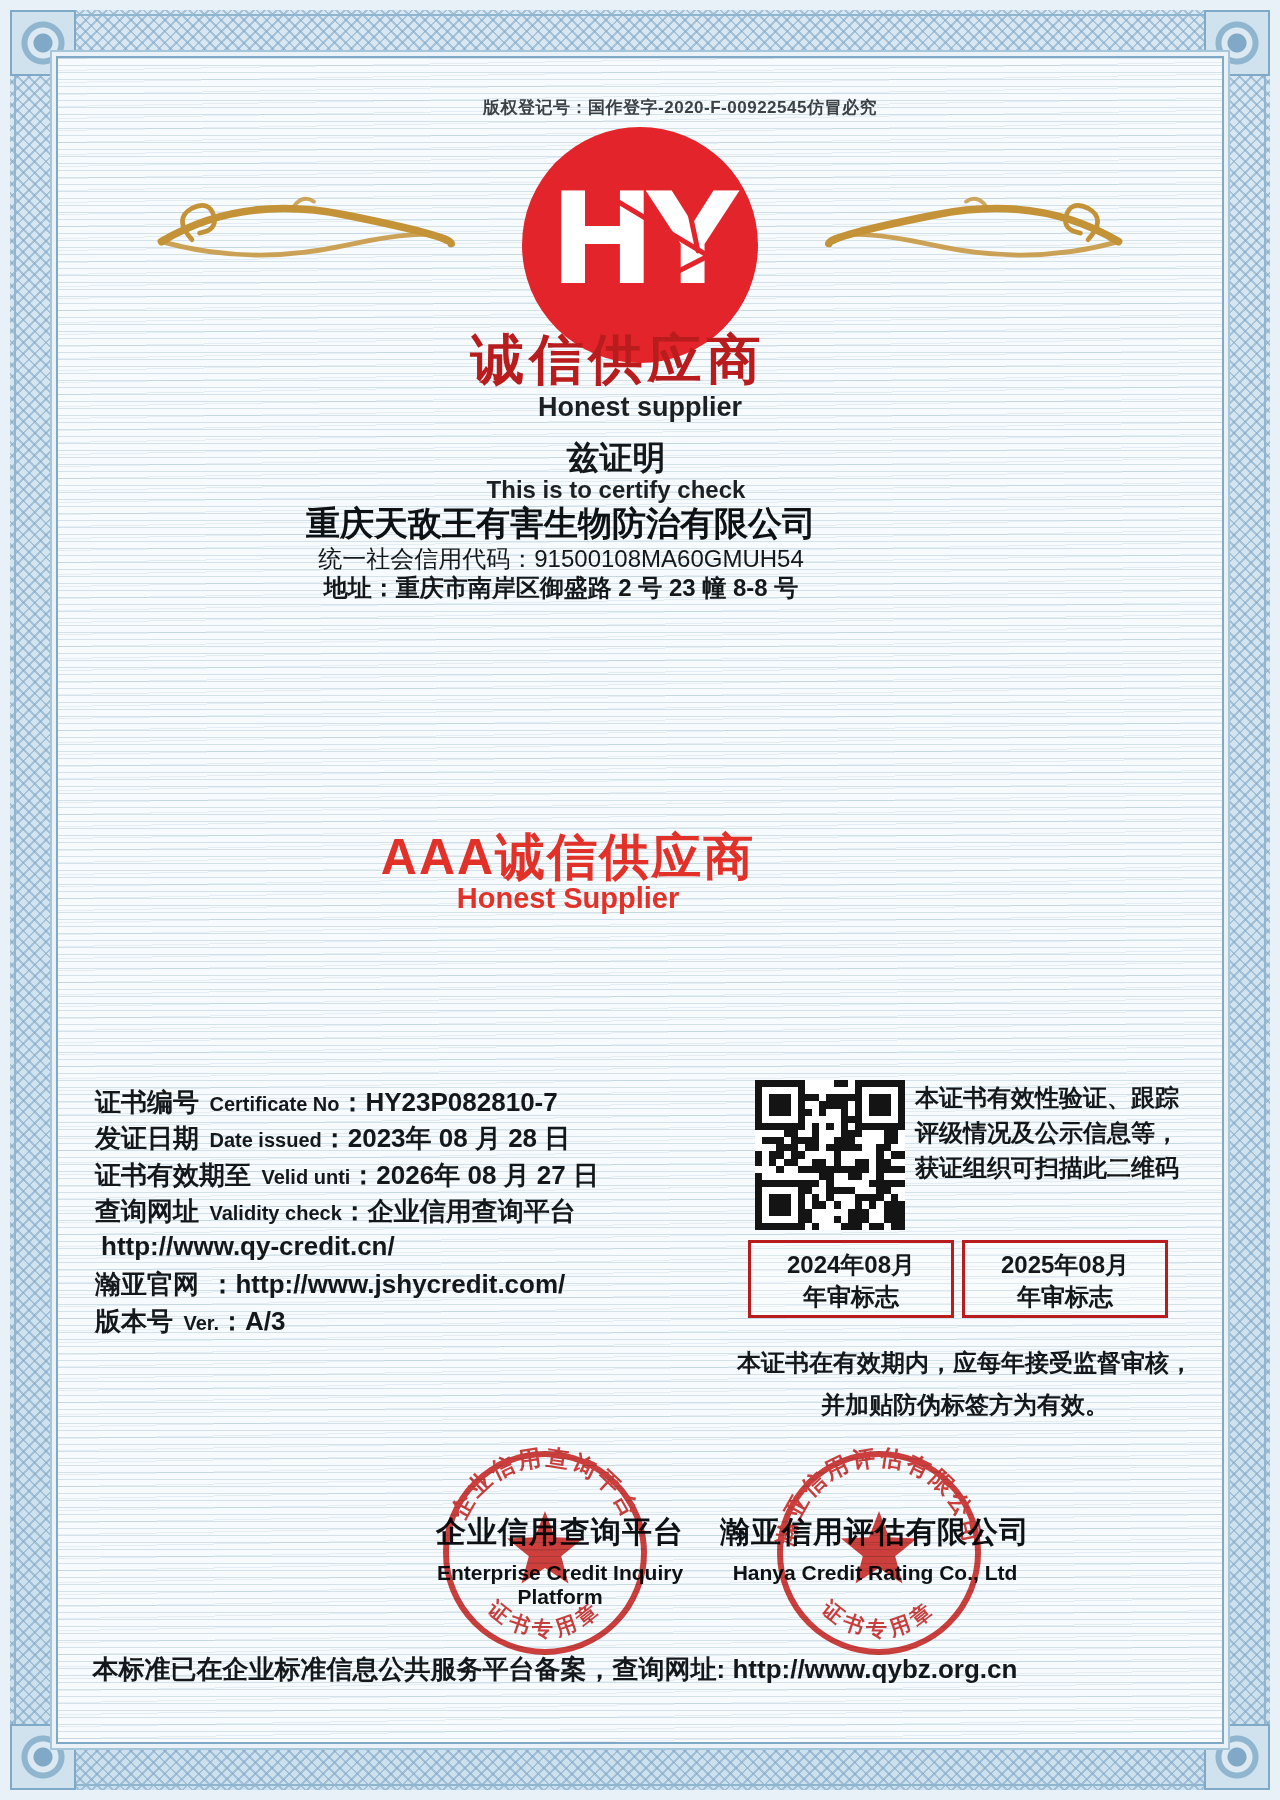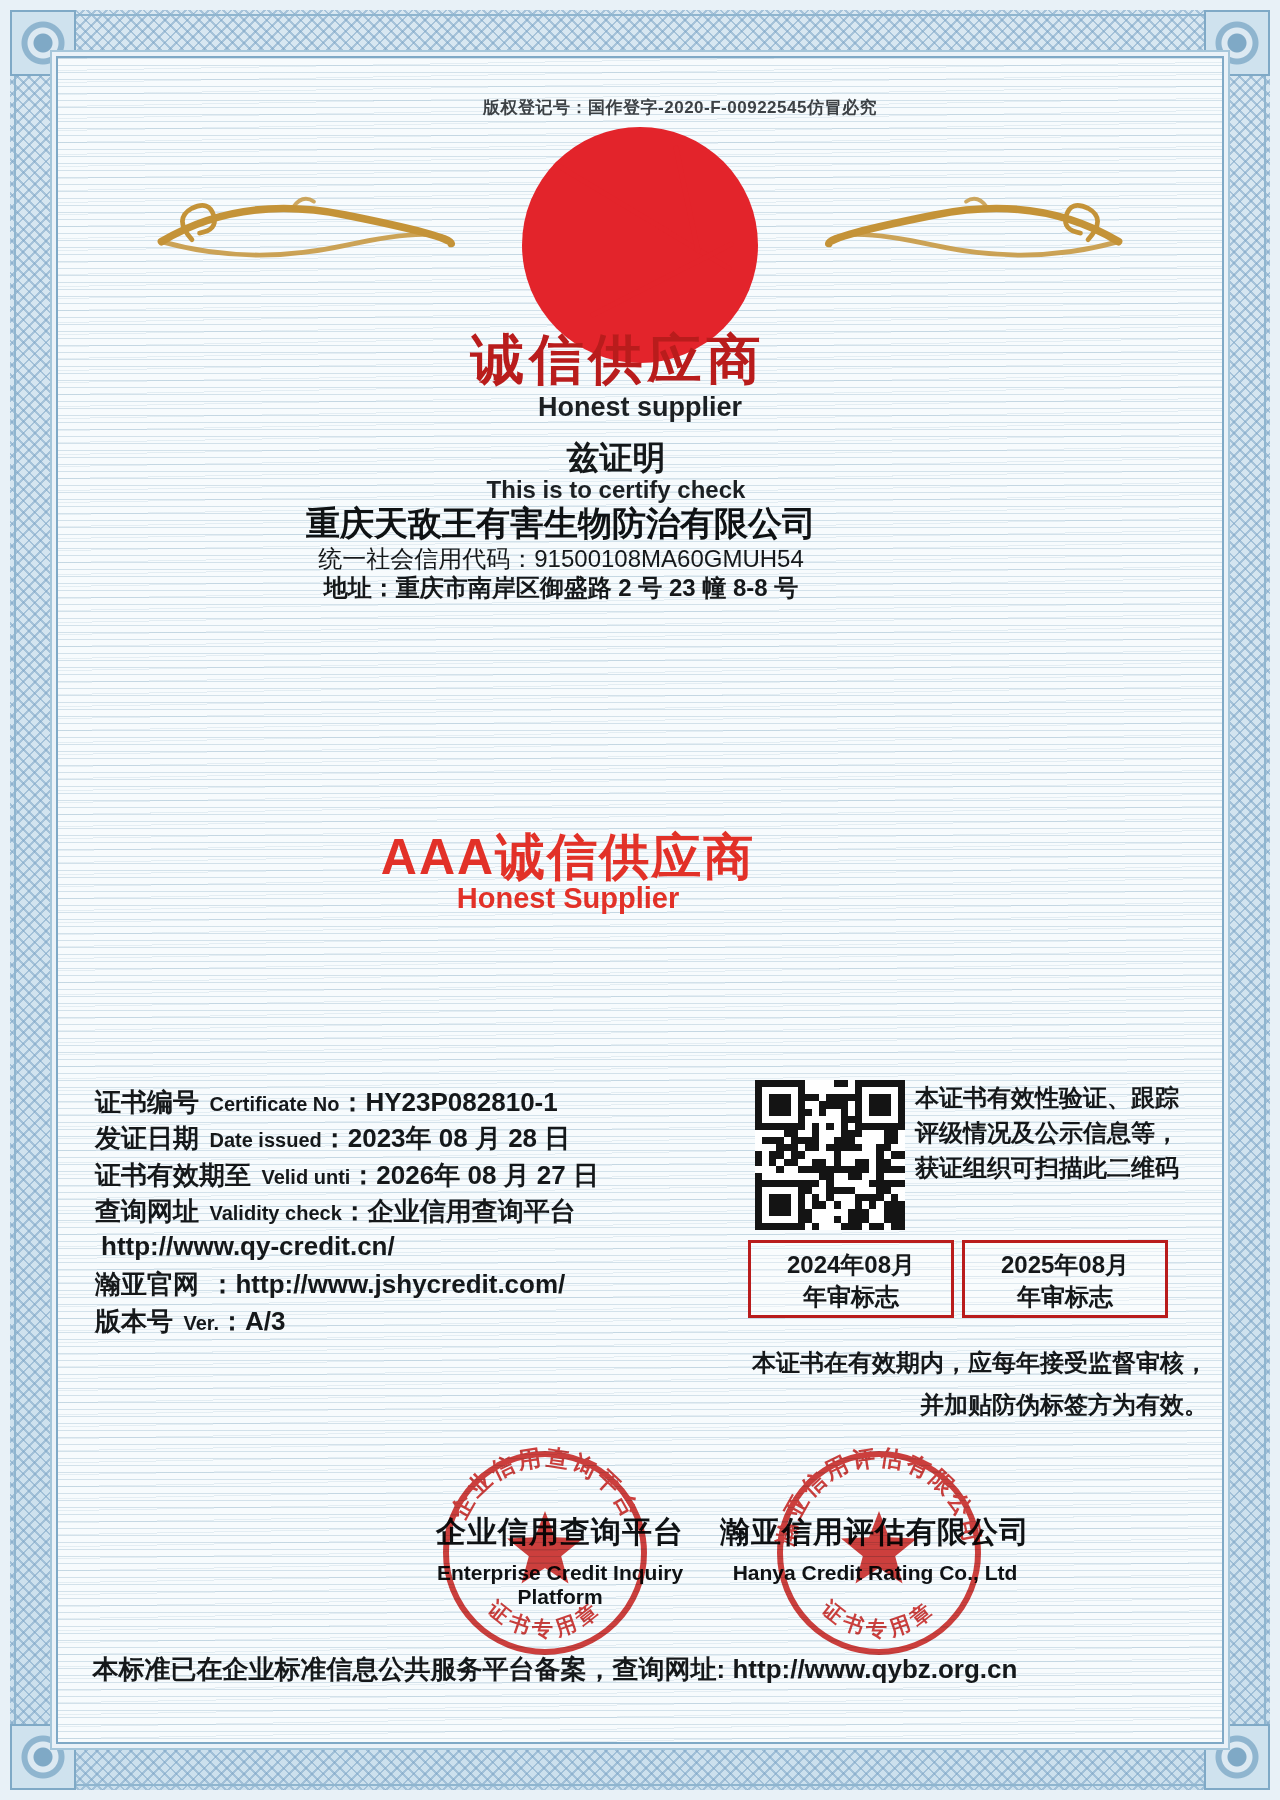--- a/index.html
+++ b/index.html
@@ -72,21 +72,21 @@
   .qr i { display:block; } .qr i.on { background:#141414; }
 
   .qr-note { left:915px; top:1080px; width:300px; font-size:24px; font-weight:600;
              line-height:35px; color:#15181a; }
 
   .ybox { position:absolute; top:1240px; width:206px; height:78px; border:3px solid #b91c1c;
           text-align:center; font-size:24px; font-weight:600; color:#15181a;
           padding-top:6px; line-height:32px; background:rgba(255,255,255,.25); }
   .ybox.b1 { left:748px; } .ybox.b2 { left:962px; }
 
-  .supervision { left:722px; top:1342px; width:486px; text-align:right;
+  .supervision { left:722px; top:1342px; width:486px; text-align:center;
                  font-size:24px; font-weight:600; line-height:42px; color:#15181a; }
 
   .org { position:absolute; text-align:center; color:#0f1214; }
   .org-cn { font-size:30px; font-weight:800; letter-spacing:1px; }
   .org-en { font-size:21px; font-weight:600; margin-top:8px; }
   .org.left  { left:395px; top:1512px; width:330px; }
   .org.right { left:705px; top:1512px; width:340px; }
 
   .seal { position:absolute; width:214px; height:214px; mix-blend-mode:multiply; opacity:.9; }
   .seal.left  { left:438px; top:1446px; } .seal.right { left:772px; top:1446px; }
@@ -125,40 +125,41 @@
     <svg class="abs flourish right" style="left:825px; top:186px;" viewBox="0 0 320 100">
       <g fill="none" stroke="#c49338" stroke-linecap="round">
         <path d="M12 58 Q95 8 205 30 T316 60" stroke-width="8"></path>
         <path d="M12 58 Q105 84 205 62 T316 60" stroke-width="5" opacity=".85"></path>
         <path d="M44 56 q-20 -22 0 -33 q18 -9 23 8 q4 15 -15 18" stroke-width="5"></path>
         <path d="M150 22 q10 -14 22 -6" stroke-width="4" opacity=".8"></path>
       </g>
     </svg>
 
     <div class="abs logo">
+      <div class="logo-text">HY</div>
       <div class="crack c1"></div>
       <div class="crack c2"></div>
       <div class="crack c3"></div>
     </div>
 
     <div class="abs ctr title-cn">诚信供应商</div>
     <div class="abs ctr title-en">Honest supplier</div>
 
     <div class="abs ctr certify-cn">兹证明</div>
     <div class="abs ctr certify-en">This is to certify check</div>
     <div class="abs ctr company">重庆天敌王有害生物防治有限公司</div>
     <div class="abs ctr credit-code">统一社会信用代码：91500108MA60GMUH54</div>
     <div class="abs ctr address">地址：重庆市南岸区御盛路 2 号 23 幢 8-8 号</div>
 
     <div class="abs ctr award-cn">AAA诚信供应商</div>
     <div class="abs ctr award-en">Honest Supplier</div>
 
     <div class="drow" style="top:1085px;">
       <span class="dcn">证书编号</span>
-      <span class="den">Certificate No</span><span class="dsep">：</span><span class="dval">HY23P082810-1</span>
+      <span class="den">Certificate No</span><span class="dsep">：</span><span class="dval">HY23P082810-7</span>
     </div>
     <div class="drow" style="top:1121px;">
       <span class="dcn">发证日期</span>
       <span class="den">Date issued</span><span class="dsep">：</span><span class="dval">2023年 08 月 28 日</span>
     </div>
     <div class="drow" style="top:1158px;">
       <span class="dcn">证书有效期至</span>
       <span class="den">Velid unti</span><span class="dsep">：</span><span class="dval">2026年 08 月 27 日</span>
     </div>
     <div class="drow" style="top:1194px;">

